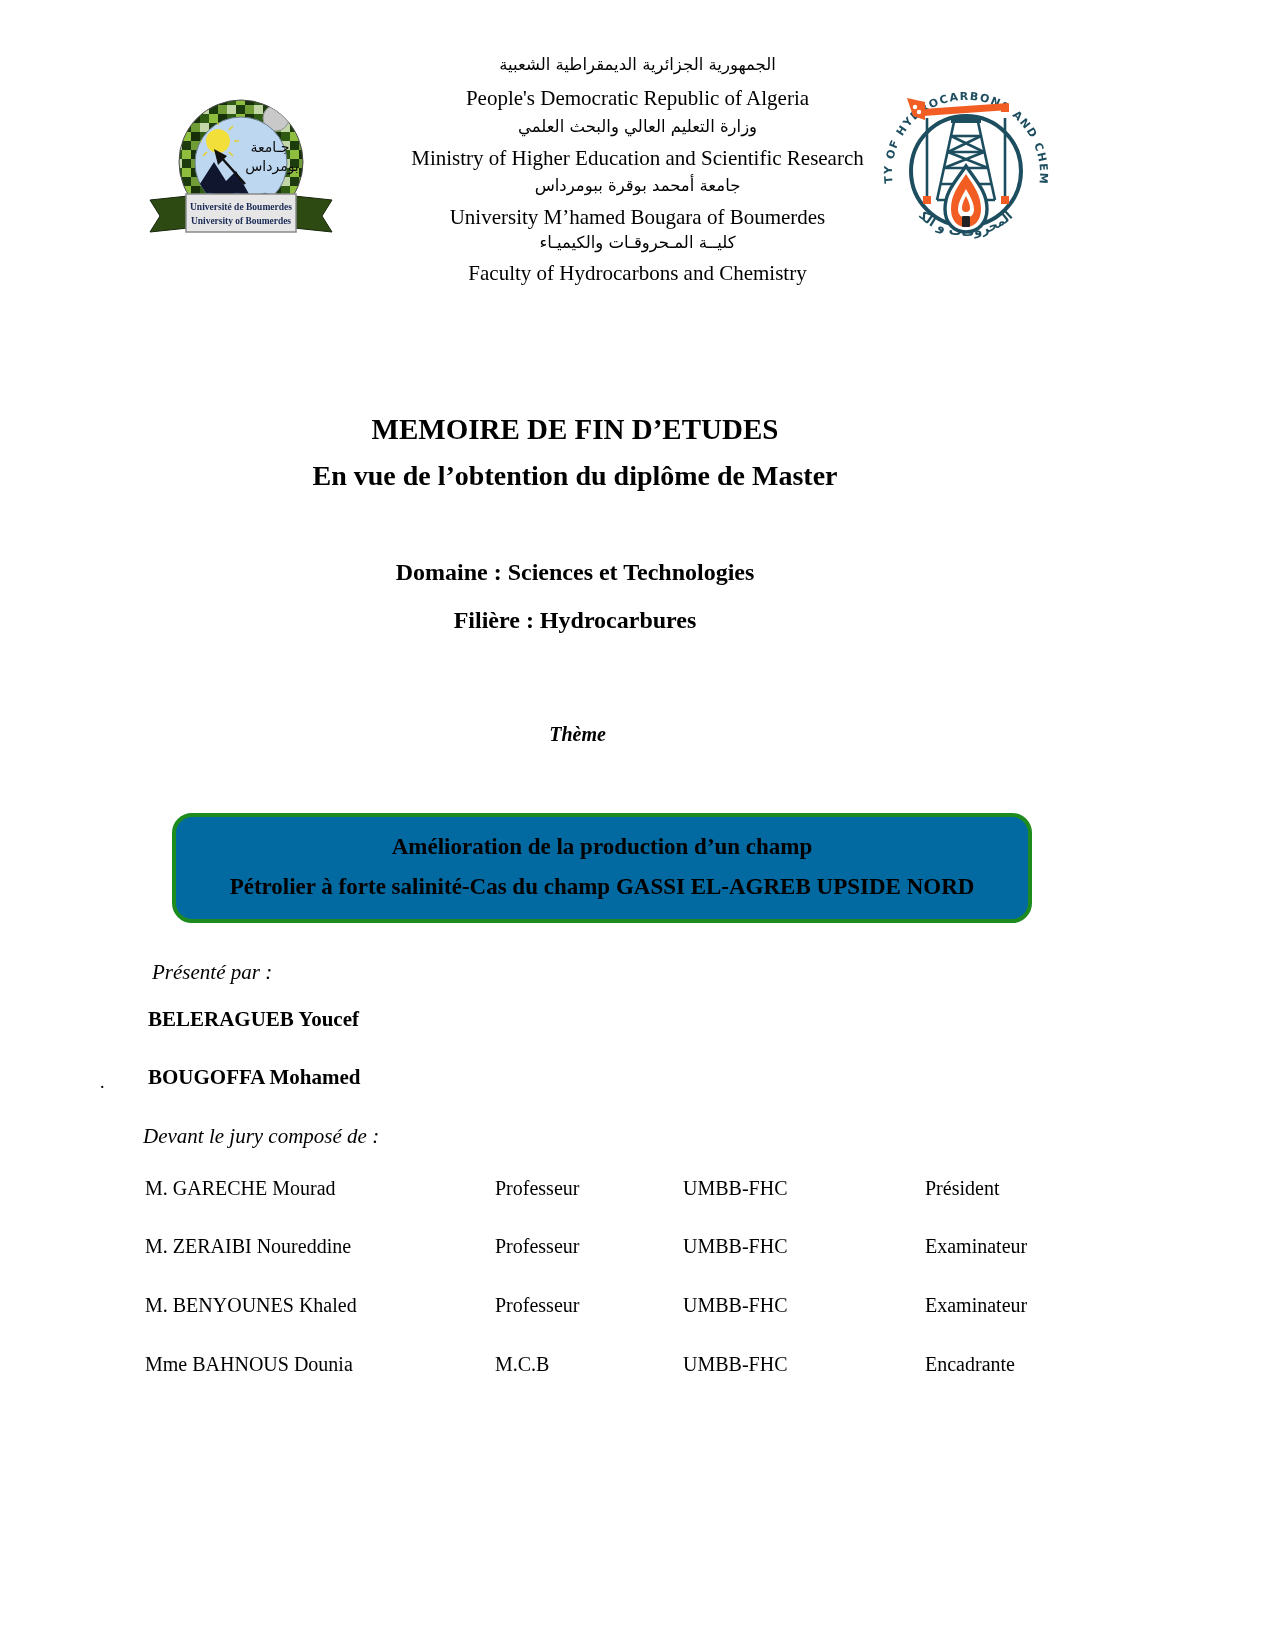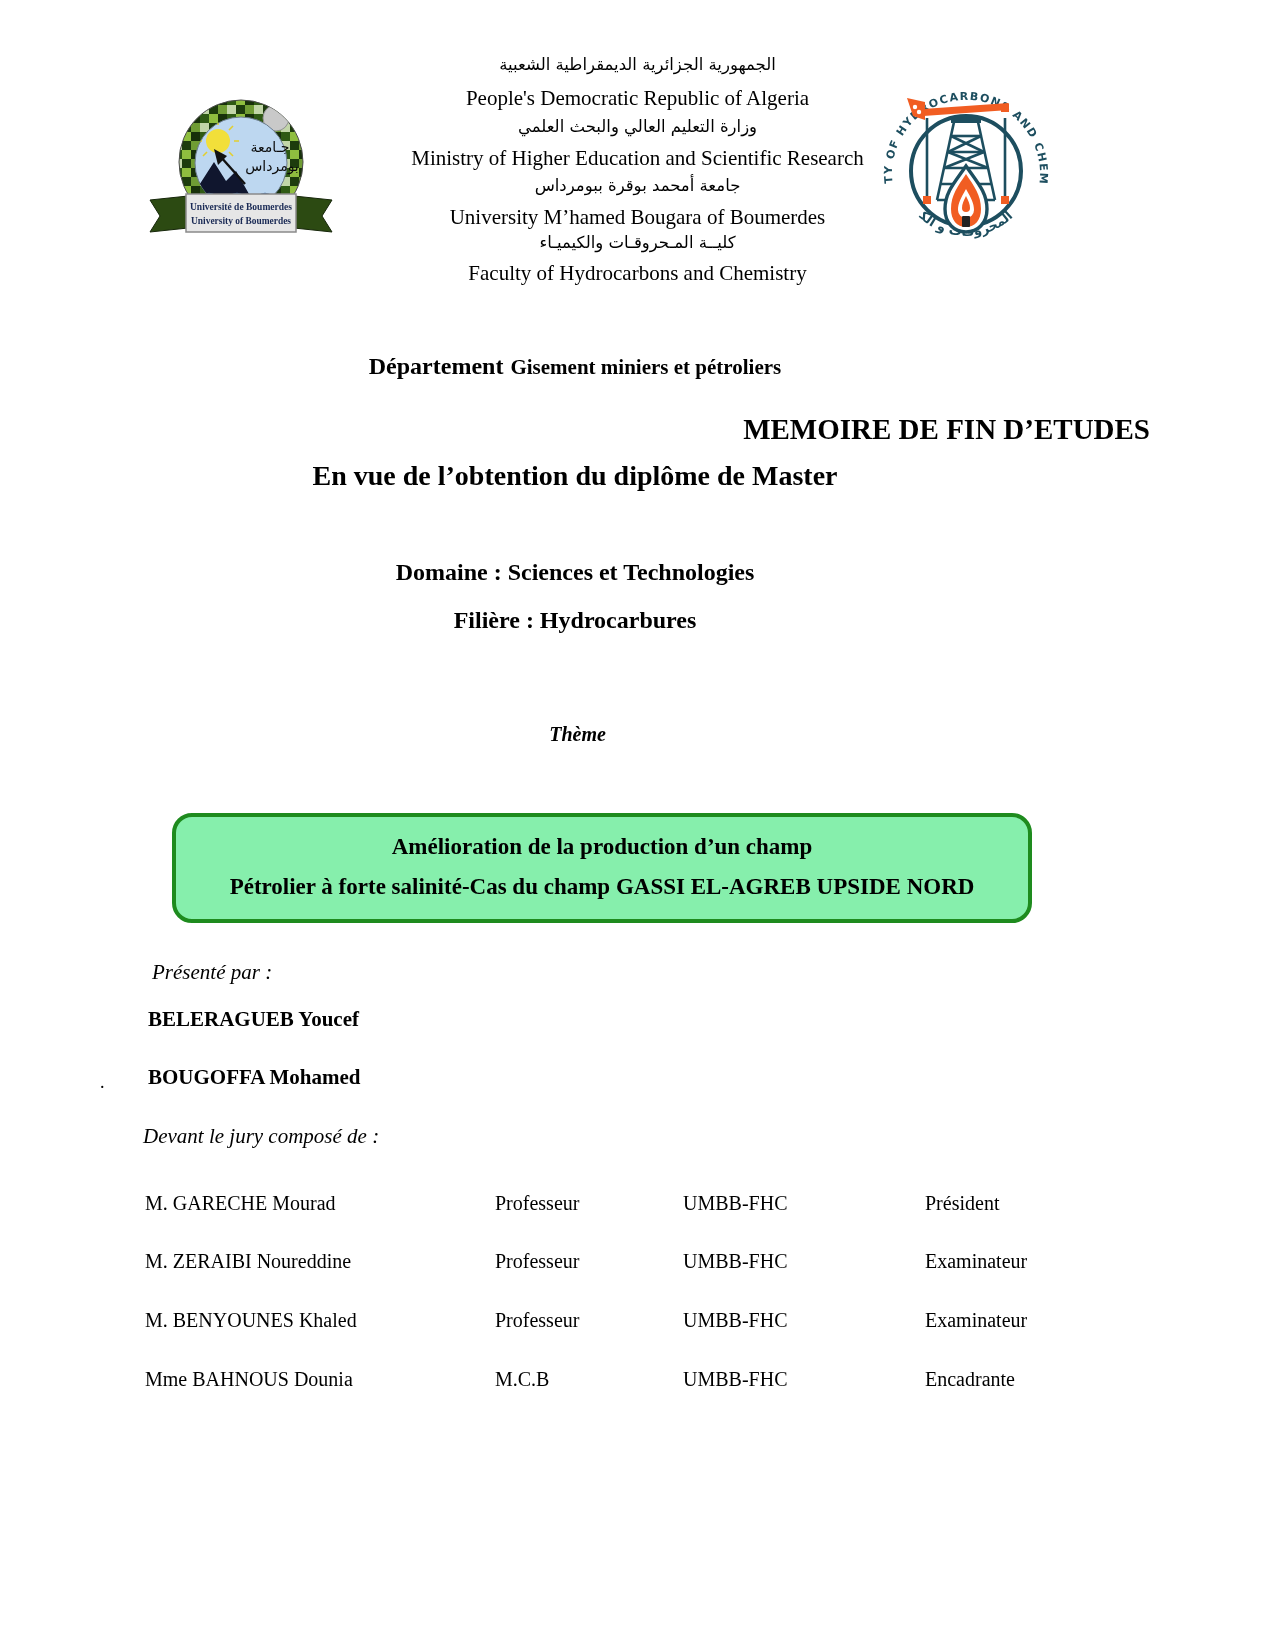--- a/index.html
+++ b/index.html
@@ -11,36 +11,36 @@
   .ar{font-family:"DejaVu Sans",sans-serif;font-size:16.5px;}
   .en{font-size:21px;}
   
   .logo-left{left:146px;top:96px;width:190px;height:148px;z-index:2;}
   .logo-right{left:870px;top:62px;width:192px;height:206px;background:#fff;z-index:3;
               display:flex;align-items:center;justify-content:center;}
   
   .mainline{position:absolute;left:0;right:125px;text-align:center;white-space:pre-wrap;}
   .dept-label{font-weight:bold;font-size:24px;margin-right:7px;}
   .dept-name{font-weight:bold;font-size:21px;}
-  .memoire{font-size:29px;font-weight:bold;text-align:right;}
+  .memoire{font-size:29px;font-weight:bold;}
   .purpose{font-size:28px;font-weight:bold;}
   .dfo{font-size:24px;font-weight:bold;}
   .theme-label{font-size:20px;font-weight:bold;font-style:italic;right:120px;}
   .theme-box{left:172px;top:813px;width:852px;height:102px;border:4px solid #1e8b1e;
-             border-radius:20px;text-align:center;background:#86efac;}
+             border-radius:20px;text-align:center;background:#0369a1;}
   .box-line{font-weight:bold;font-size:23px;line-height:26px;}
   .box-line.first{margin-top:17px;}
   .box-line.second{margin-top:14px;}
   .label-left{position:absolute;white-space:nowrap;}
   .presente{left:152px;top:960px;font-style:italic;font-size:21px;}
   .student{font-weight:bold;font-size:21px;left:148px;}
   .jury-label{left:143px;top:1124px;font-style:italic;font-size:21px;}
   .stray-dot{left:100px;top:1072px;font-size:18px;}
   .jury-row{position:absolute;left:145px;width:1050px;height:28px;font-size:20px;}
-  .jc{position:absolute;white-space:nowrap;top:16px;}
+  .jc{position:absolute;white-space:nowrap;top:1px;}
   .jc.name{left:0;}
   .jc.grade{left:350px;}
   .jc.affil{left:538px;}
   .jc.role{left:780px;}
   .footer{position:absolute;left:0;right:94px;top:1502px;text-align:center;
           font-style:italic;font-size:21px;}
 </style>
 </head>
 <body>
 
@@ -148,21 +148,20 @@
       <g>
         <path d="M89,92 C78,108 68,118 68,135 C68,149 77,158 89,158 C101,158 110,149 110,135 C110,118 100,108 89,92 Z" fill="#fff" stroke="#1d4e5f" stroke-width="3.4"></path>
         <path d="M89,100 C81,112 74,121 74,135 C74,146 80,153 89,153 C98,153 104,146 104,135 C104,121 97,112 89,100 Z" fill="#f15d22"></path>
         <path d="M89,115 C84,124 81,129 81,136 a8,8 0 0 0 16,0 C97,129 94,124 89,115 Z" fill="#fff"></path>
         <path d="M89,122 C86.5,127 85,130 85,134 a4,4 0 0 0 8,0 C93,130 91.5,127 89,122 Z" fill="#f15d22"></path>
         <rect x="85" y="142" width="8" height="11" fill="#222" rx="1"></rect>
       </g>
     </svg>
   </div>
 
-  <div class="mainline" style="top:353px"><span class="dept-label">Département</span><span class="dept-name">Gisement miniers et pétroliers</span></div>
 
   <div class="mainline memoire" style="top:413px">MEMOIRE DE FIN D’ETUDES</div>
 
   <div class="mainline purpose" style="top:460px">En vue de l’obtention du diplôme de Master</div>
 
   <div class="mainline dfo" style="top:559px">Domaine : Sciences et Technologies</div>
 
   <div class="mainline dfo" style="top:607px">Filière : Hydrocarbures</div>
 
 

